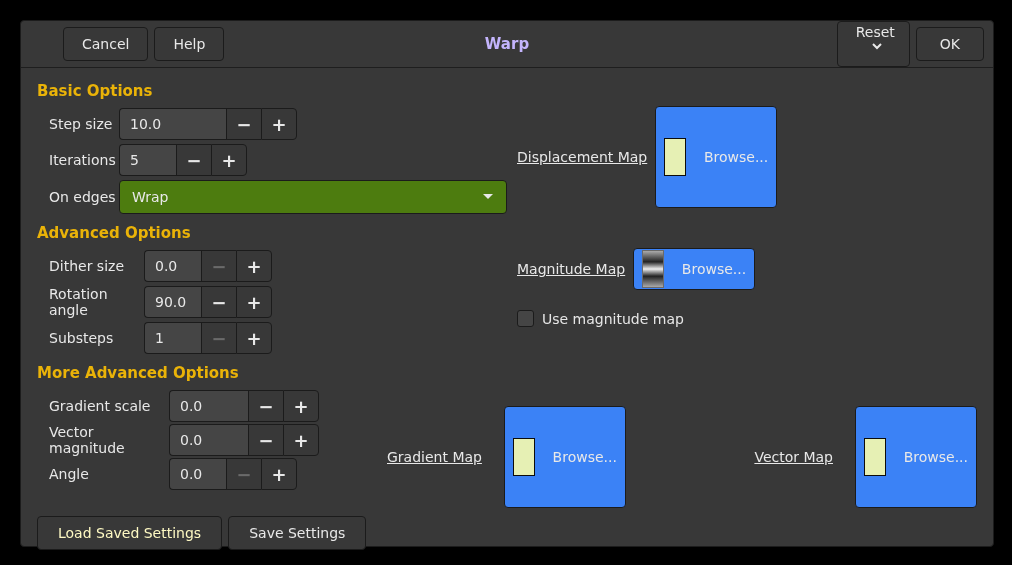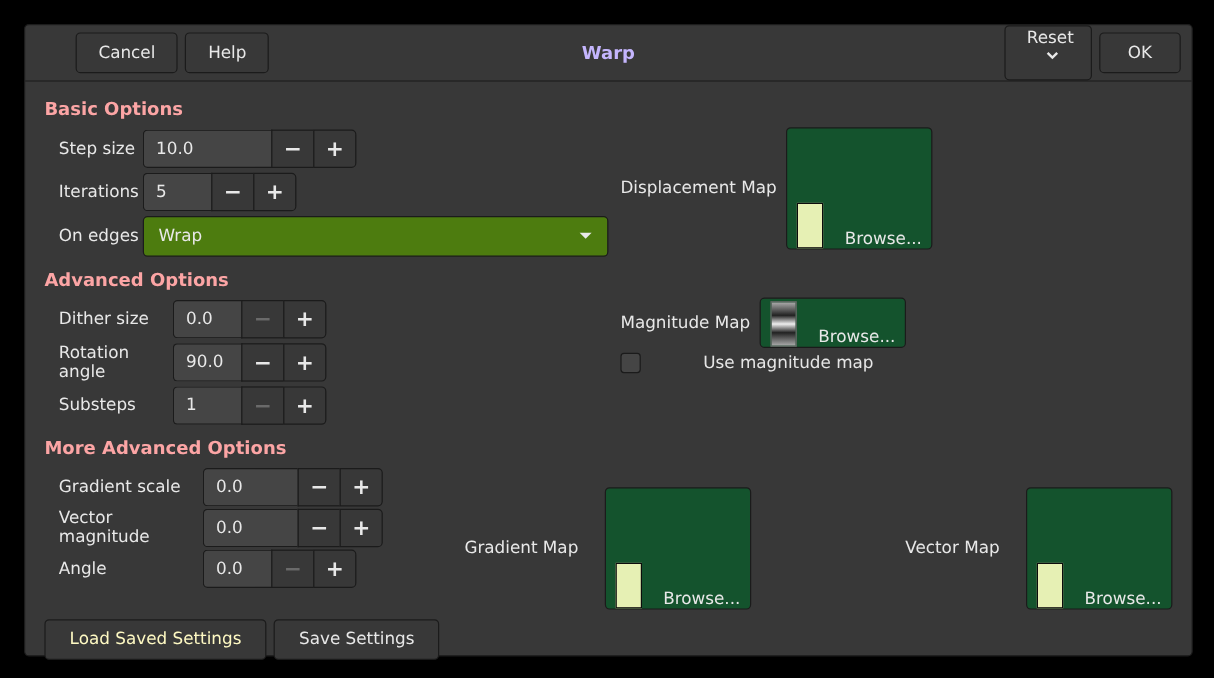--- a/index.html
+++ b/index.html
@@ -68,21 +68,21 @@
   .btn.load { color: #fef9c3; }
   .content {
     padding: 6px 16px 14px 16px;
     flex: 1;
     display: flex;
     flex-direction: column;
   }
   .section-title {
     font-weight: 600;
     font-size: 15px;
-    color: #fca5a5;
+    color: #eab308;
     margin: 8px 0 6px 0;
   }
   .col-left {
     flex: 0 0 480px;
     display: flex;
     flex-direction: column;
   }
   .col-right {
     flex: 1;
     display: flex;
@@ -153,54 +153,54 @@
   }
   .select .tri {
     position: absolute;
     right: 12px;
     top: 50%;
     transform: translateY(-50%);
   }
   .map-box {
     border: 1px solid #1b1b1b;
     border-radius: 4px;
-    background: #14532d;
-    display: flex;
-    align-items: flex-end;
+    background: #3b82f6;
+    display: flex;
+    align-items: center;
     justify-content: center;
     gap: 18px;
     padding: 0 8px;
   }
   .map-box.big { width: 104px; height: 100px; }
   .map-box.small { width: 104px; height: 40px; }
   .swatch {
     width: 36px; height: 36px;
     border: 1px solid #0c0c0c;
   }
   .swatch.thin { width: 36px; height: 36px; border: 1px solid #6a6a6a; }
   .swatch.green { background: #e6f0b4; }
   .swatch.gray {
     background: linear-gradient(to bottom, #aaa 0%, #222 30%, #eee 50%, #222 70%, #aaa 100%);
   }
   .map-label {
     font-size: 14px;
     color: #e8e8e8;
     margin-right: 8px;
     text-align: right;
+    text-decoration: underline;
   }
   .map-row {
     display: flex;
     align-items: center;
   }
   .browse { color: #e8e8e8; font-size: 14px; }
   .check-row {
     display: flex;
     align-items: center;
-    margin-top: 4px;
-    gap: 44px;
+    margin-top: 20px;
   }
   .checkbox {
     width: 15px; height: 15px;
     border: 1px solid #1b1b1b;
     background: #454545;
     border-radius: 3px;
     margin-right: 8px;
   }
   .more-adv-body {
     display: flex;

